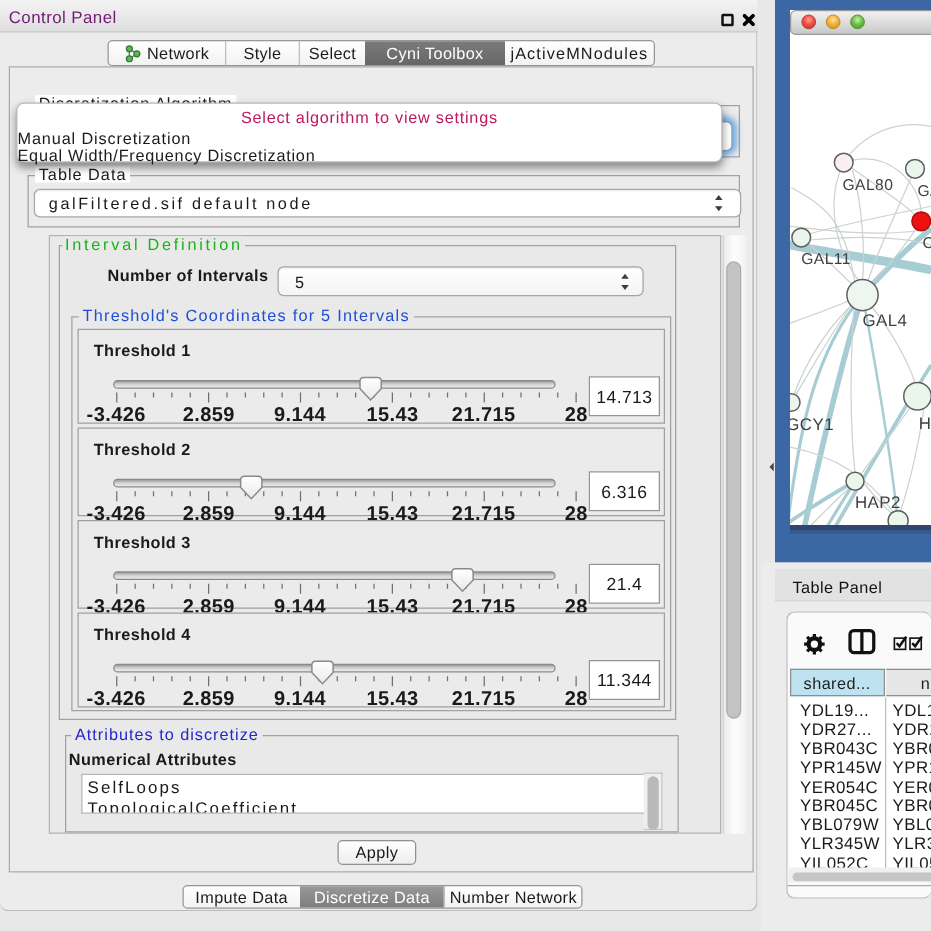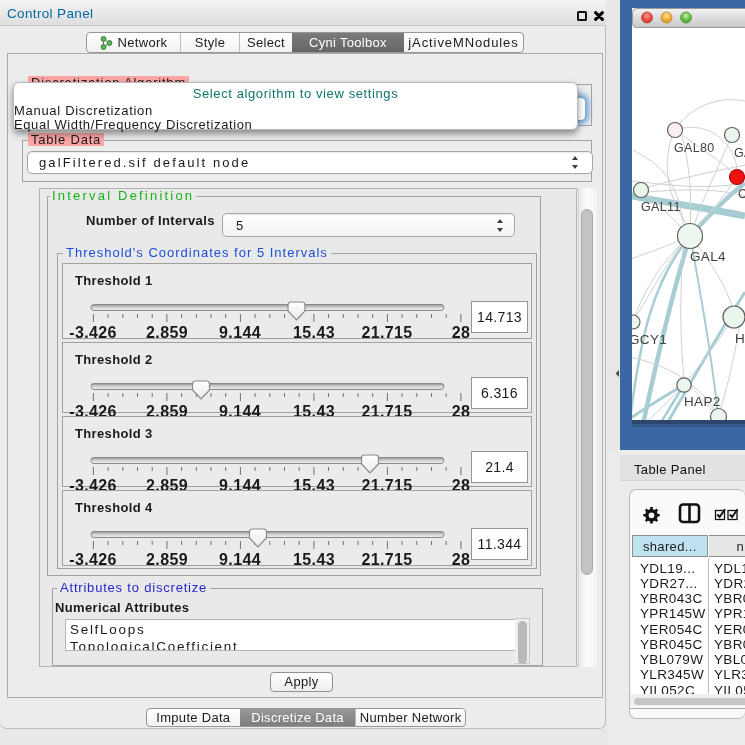--- a/index.html
+++ b/index.html
@@ -1,37 +1,37 @@
 <!DOCTYPE html>
 <html><head><meta charset="utf-8"><style>
 *{margin:0;padding:0;box-sizing:border-box}
 html,body{width:745px;height:745px}
 body{position:relative;font-family:"Liberation Sans",sans-serif;background:#e8e8e8;overflow:hidden;font-size:13px;color:#1a1a1a;letter-spacing:0.35px}
 .abs{position:absolute}
 .grp{position:absolute;border:1px solid #a2a2a2}
-.grplab{position:absolute;background:#fca5a5;padding:0 3px;line-height:13px;letter-spacing:0.8px}
+.grplab{position:absolute;background:#ffffff;padding:0 3px;line-height:13px;letter-spacing:0.8px}
 .combo{position:absolute;background:#fff;border:1px solid #a6a6a6;border-radius:5px;box-shadow:inset 0 1px 1px rgba(0,0,0,.08)}
 .combo .txt{position:absolute;left:11px;top:3px;line-height:16px;white-space:nowrap}
 .updn{position:absolute;width:7px;height:13px}
 .updn:before{content:"";position:absolute;left:0;top:0;border-left:3.5px solid transparent;border-right:3.5px solid transparent;border-bottom:4.5px solid #3c3c3c}
 .updn:after{content:"";position:absolute;left:0;bottom:0;border-left:3.5px solid transparent;border-right:3.5px solid transparent;border-top:4.5px solid #3c3c3c}
 .tbox{position:absolute;border:1px solid #a0a0a0;background:#ebebeb}
 .tlab{position:absolute;left:12px;top:9px;font-weight:bold}
 .vbox{position:absolute;background:#fff;border:1px solid #959595;text-align:center;font-size:14px}
 .seg{position:absolute;background:linear-gradient(#ffffff,#f2f2f2);border:1px solid #979797;border-radius:4px;display:flex;align-items:center}
 .seg .it{height:100%;display:flex;align-items:center;justify-content:center;color:#1c1c1c;white-space:nowrap;letter-spacing:0.3px}
 .seg .div{width:1px;height:100%;background:#bdbdbd}
 .seg .sel{background:linear-gradient(#7b7b7b,#666666);color:#fff}
 .ticklab{position:absolute;font-weight:bold;font-size:16px;transform:translateX(-50%);white-space:nowrap}
 </style></head>
 <body>
 
 <div class="abs" style="left:0;top:0;width:606px;height:729px;background:#ececec;border-right:1px solid #bcbcbc;border-bottom:1px solid #bcbcbc;border-radius:0 0 7px 7px"></div>
 <div class="abs" style="left:0;top:0;width:606px;height:26px;background:linear-gradient(#f4f4f4,#dedede);border-bottom:1px solid #c6c6c6"></div>
-<div class="abs" style="left:7px;top:6px;font-size:13.5px;color:#0369a1">Control Panel</div>
+<div class="abs" style="left:7px;top:6px;font-size:13.5px;color:#701a75">Control Panel</div>
 
 <div class="abs" style="left:577px;top:10.5px;width:10px;height:10px;border:2px solid #111;border-radius:1.5px"></div>
 <svg class="abs" style="left:594px;top:11px" width="10" height="10">
     <path d="M1.6 1.6 L8.4 8.4 M8.4 1.6 L1.6 8.4" stroke="#000" stroke-width="3" stroke-linecap="round"></path>
   </svg>
 
 <div class="seg" style="left:86px;top:32px;width:438px;height:21px">
   <div class="it" style="width:93px">
     <svg width="13" height="14" style="margin-right:5px">
         <circle cx="3.5" cy="3" r="2.4" fill="#57b957" stroke="#2e7d2e" stroke-width="1"></circle>
@@ -340,15 +340,15 @@
 <div class="abs" style="left:714px;top:667.2px;font-size:13.5px;white-space:nowrap">YLR345W</div>
 <div class="abs" style="left:640px;top:682.5px;font-size:13.5px;max-height:14px;overflow:hidden;white-space:nowrap">YIL052C</div>
 <div class="abs" style="left:714px;top:682.5px;font-size:13.5px;max-height:14px;overflow:hidden;white-space:nowrap">YIL052C</div>
 
 <div class="abs" style="left:707.5px;top:558px;width:1px;height:137px;background:#bbb"></div>
 <div class="abs" style="left:630px;top:694.3px;width:115px;height:12px;background:#f0f0f0"></div>
 <div class="abs" style="left:634px;top:697.8px;width:115px;height:7px;background:#c6c6c6;border-radius:4px"></div>
 <div class="abs" style="left:630px;top:708px;width:115px;height:1px;background:#aaa"></div>
 
 <div class="abs" style="left:13px;top:82px;width:565px;height:48px;background:#fff;border:1px solid #b9b9b9;border-radius:6px;box-shadow:0 4px 7px rgba(0,0,0,.42)"></div>
-<div class="abs" style="left:13px;top:86px;width:565px;text-align:center;color:#0f766e;letter-spacing:0.6px">Select algorithm to view settings</div>
+<div class="abs" style="left:13px;top:86px;width:565px;text-align:center;color:#be185d;letter-spacing:0.6px">Select algorithm to view settings</div>
 <div class="abs" style="left:14px;top:103px;font-weight:normal;letter-spacing:0.7px">Manual Discretization</div>
 <div class="abs" style="left:14px;top:117px;letter-spacing:0.6px">Equal Width/Frequency Discretization</div>
 
 </body></html>

